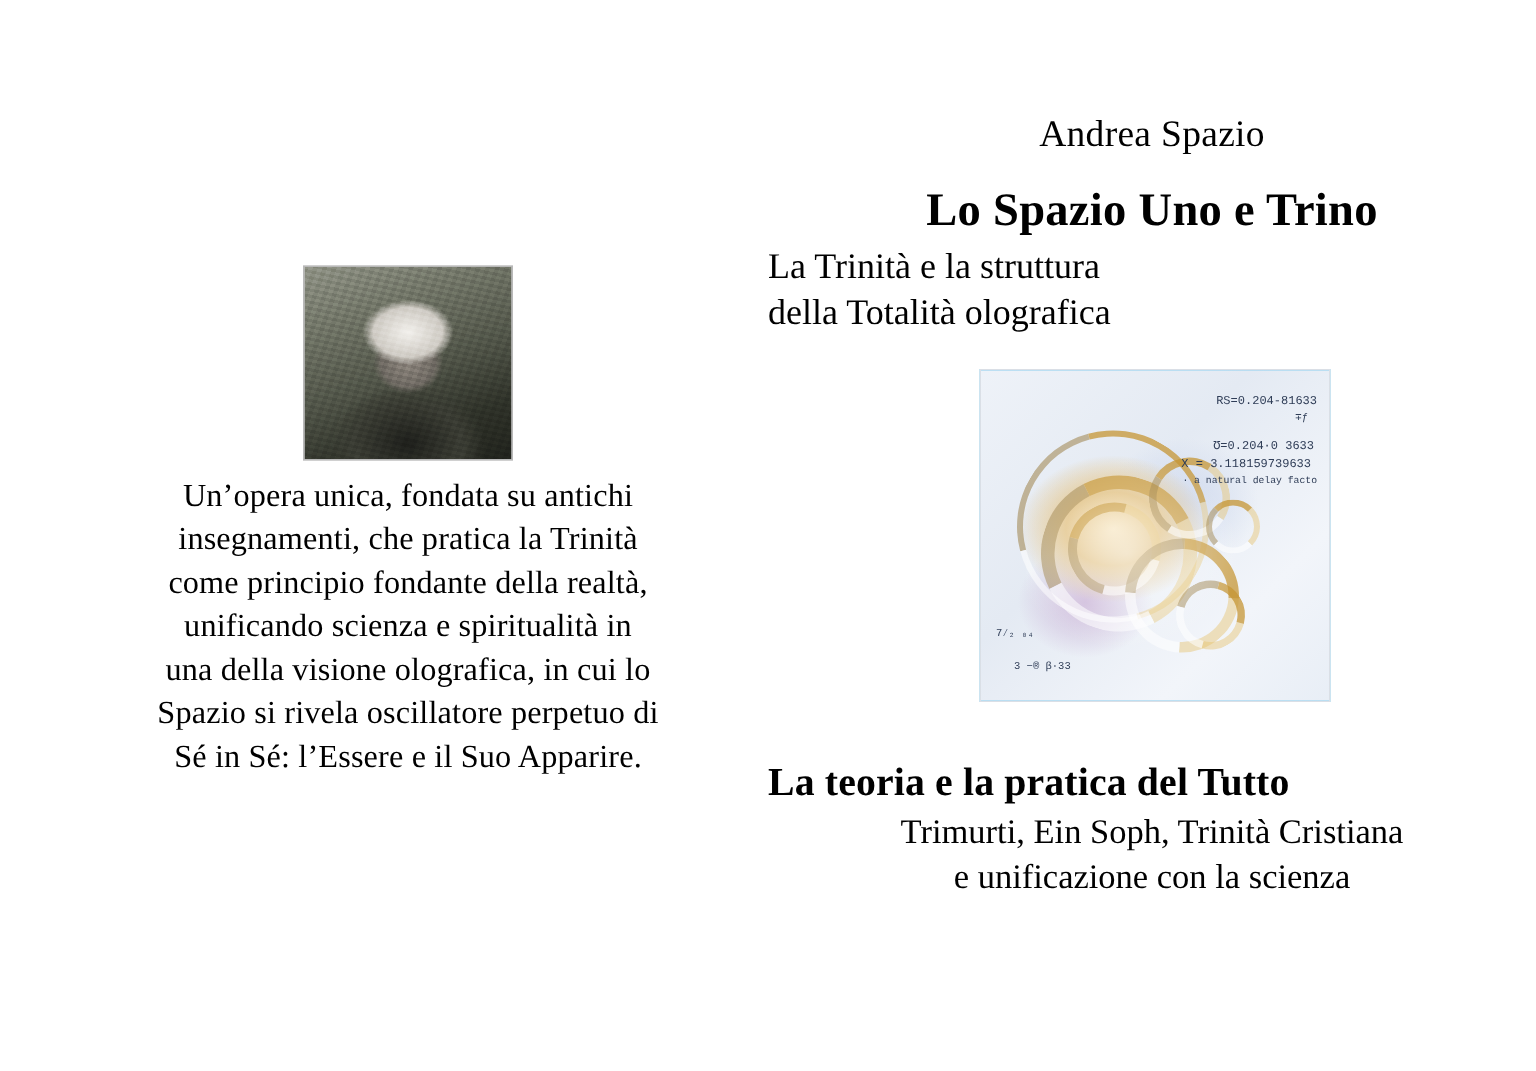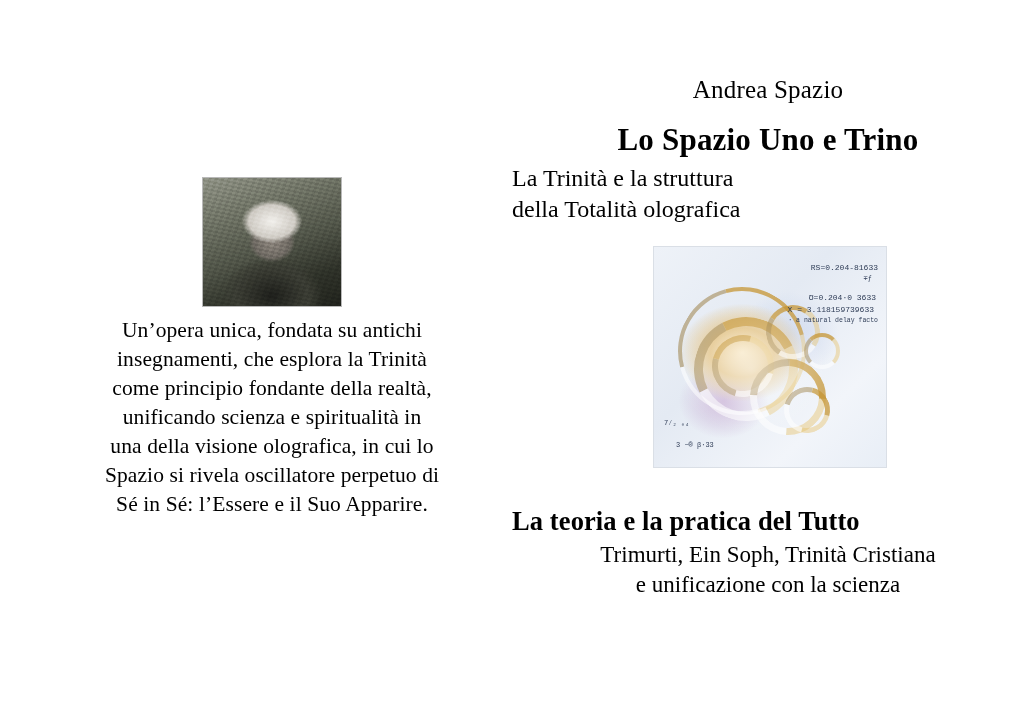--- a/index.html
+++ b/index.html
@@ -183,21 +183,21 @@
 
   <div class="back-cover">
 
     <div class="author-photo">
       <div class="photo-inner"></div>
       <div class="photo-grain"></div>
     </div>
 
     <div class="blurb">
       <div>Un’opera unica, fondata su antichi</div>
-      <div>insegnamenti, che esplora la Trinità</div>
+      <div>insegnamenti, che pratica la Trinità</div>
       <div>come principio fondante della realtà,</div>
       <div>unificando scienza e spiritualità in</div>
       <div>una della visione olografica, in cui lo</div>
       <div>Spazio si rivela oscillatore perpetuo di</div>
       <div>Sé in Sé: l’Essere e il Suo Apparire.</div>
     </div>
 
   </div>
 
   <div class="front-cover">

